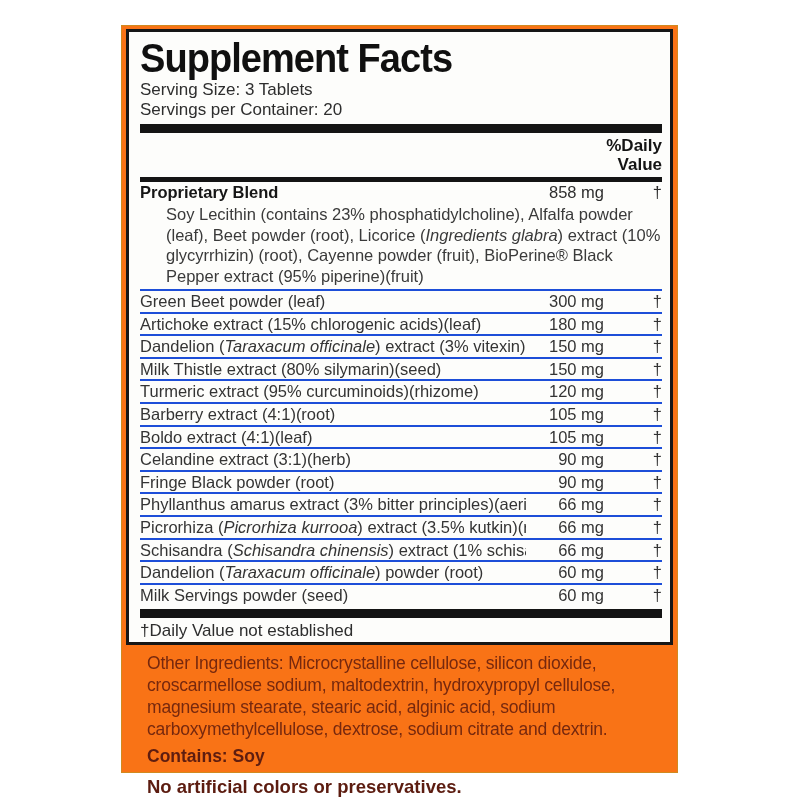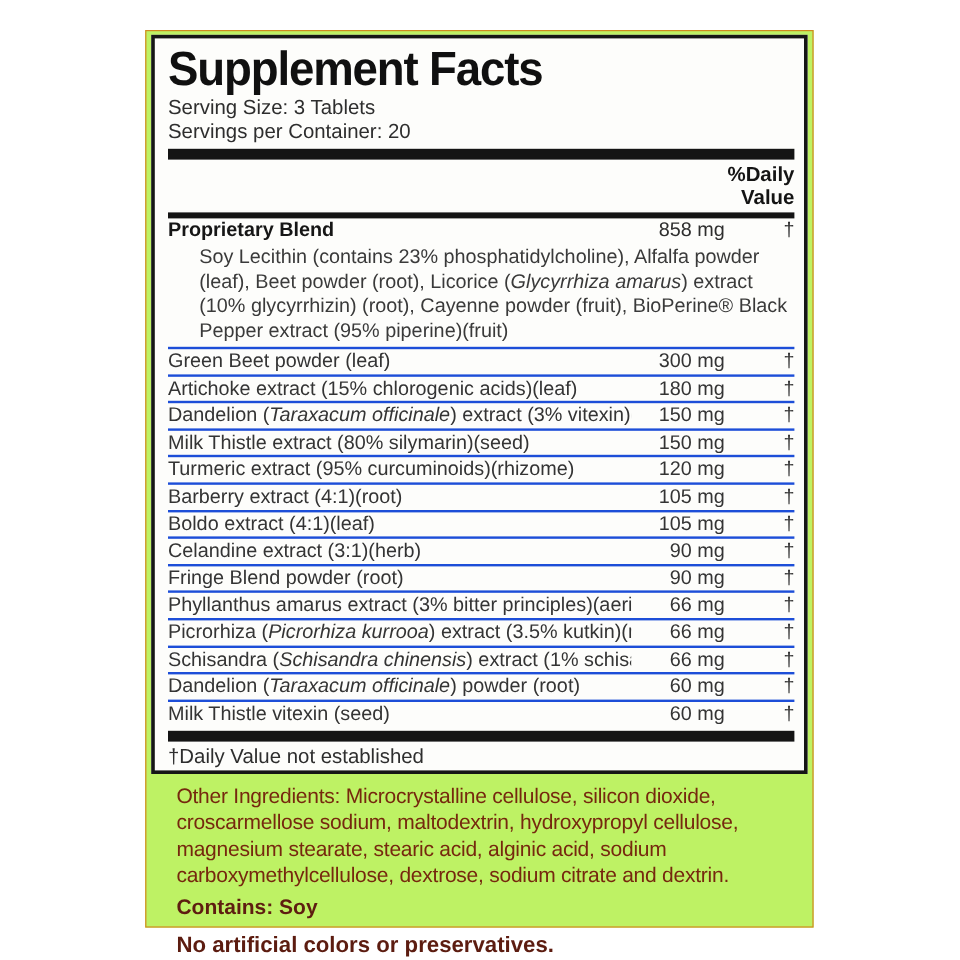--- a/index.html
+++ b/index.html
@@ -3,21 +3,21 @@
 <meta charset="utf-8">
 <style>
   html,body{margin:0;padding:0;}
   body{
     width:800px;height:800px;background:#ffffff;position:relative;
     font-family:"Liberation Sans", sans-serif;
     -webkit-font-smoothing:antialiased;
   }
   .panel{
     position:absolute;left:121px;top:25px;width:557px;height:748px;
-    background:#bef264;border:1px solid #D18A20;box-sizing:border-box;
+    background:#f97316;border:1px solid #D18A20;box-sizing:border-box;
   }
   .facts-box{
     margin:3px 4px 0 4px;background:#FDFDFB;border:3px solid #161616;
     box-sizing:border-box;height:616px;padding:4px 8px 0 11px;overflow:hidden;
   }
   .title{
     font-size:40px;font-weight:700;color:#101010;line-height:44px;
     letter-spacing:-1px;transform:scaleX(0.95);transform-origin:left center;
     white-space:nowrap;
   }
@@ -75,21 +75,21 @@
     </div>
 
     <div class="bar medium"></div>
 
     <div class="blend-row">
       <span class="blend-name">Proprietary Blend</span>
       <span class="row-amt">858 mg</span>
       <span class="row-dv">†</span>
     </div>
 
-    <div class="blend-desc"><span>Soy Lecithin (contains 23% phosphatidylcholine), Alfalfa powder (leaf), Beet powder (root), Licorice (</span><i>Glycyrrhiza amarus</i><span>) extract (10% glycyrrhizin) (root), Cayenne powder (fruit), BioPerine® Black Pepper extract (95% piperine)(fruit)</span></div>
+    <div class="blend-desc"><span>Soy Lecithin (contains 23% phosphatidylcholine), Alfalfa powder (leaf), Beet powder (root), Licorice (</span><i>Ingredients glabra</i><span>) extract (10% glycyrrhizin) (root), Cayenne powder (fruit), BioPerine® Black Pepper extract (95% piperine)(fruit)</span></div>
 
     <div class="rows">
         <div class="row">
           <span class="row-name"><span>Green Beet powder (leaf)</span></span>
           <span class="row-amt">300 mg</span>
           <span class="row-dv">†</span>
         </div>
         <div class="row">
           <span class="row-name"><span>Artichoke extract (15% chlorogenic acids)(leaf)</span></span>
           <span class="row-amt">180 mg</span>
@@ -119,21 +119,21 @@
           <span class="row-name"><span>Boldo extract (4:1)(leaf)</span></span>
           <span class="row-amt">105 mg</span>
           <span class="row-dv">†</span>
         </div>
         <div class="row">
           <span class="row-name"><span>Celandine extract (3:1)(herb)</span></span>
           <span class="row-amt">90 mg</span>
           <span class="row-dv">†</span>
         </div>
         <div class="row">
-          <span class="row-name"><span>Fringe Blend powder (root)</span></span>
+          <span class="row-name"><span>Fringe Black powder (root)</span></span>
           <span class="row-amt">90 mg</span>
           <span class="row-dv">†</span>
         </div>
         <div class="row">
           <span class="row-name"><span>Phyllanthus amarus extract (3% bitter principles)(aerial)</span></span>
           <span class="row-amt">66 mg</span>
           <span class="row-dv">†</span>
         </div>
         <div class="row">
           <span class="row-name"><span>Picrorhiza (</span><i>Picrorhiza kurrooa</i><span>) extract (3.5% kutkin)(root)</span></span>
@@ -144,21 +144,21 @@
           <span class="row-name"><span>Schisandra (</span><i>Schisandra chinensis</i><span>) extract (1% schisandrin)(fruit)</span></span>
           <span class="row-amt">66 mg</span>
           <span class="row-dv">†</span>
         </div>
         <div class="row">
           <span class="row-name"><span>Dandelion (</span><i>Taraxacum officinale</i><span>) powder (root)</span></span>
           <span class="row-amt">60 mg</span>
           <span class="row-dv">†</span>
         </div>
         <div class="row">
-          <span class="row-name"><span>Milk Thistle vitexin (seed)</span></span>
+          <span class="row-name"><span>Milk Servings powder (seed)</span></span>
           <span class="row-amt">60 mg</span>
           <span class="row-dv">†</span>
         </div>
       </div>
 
     <div class="bar thick"></div>
 
     <div class="footnote">†Daily Value not established</div>
   </div>
 

